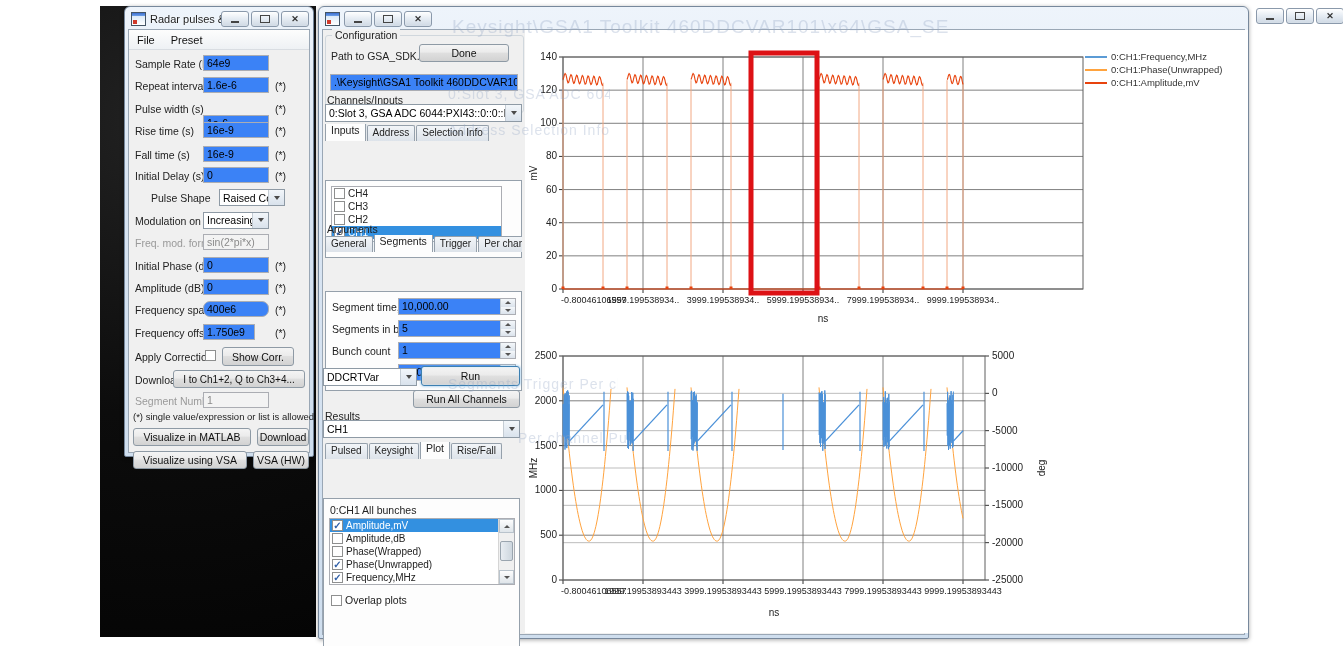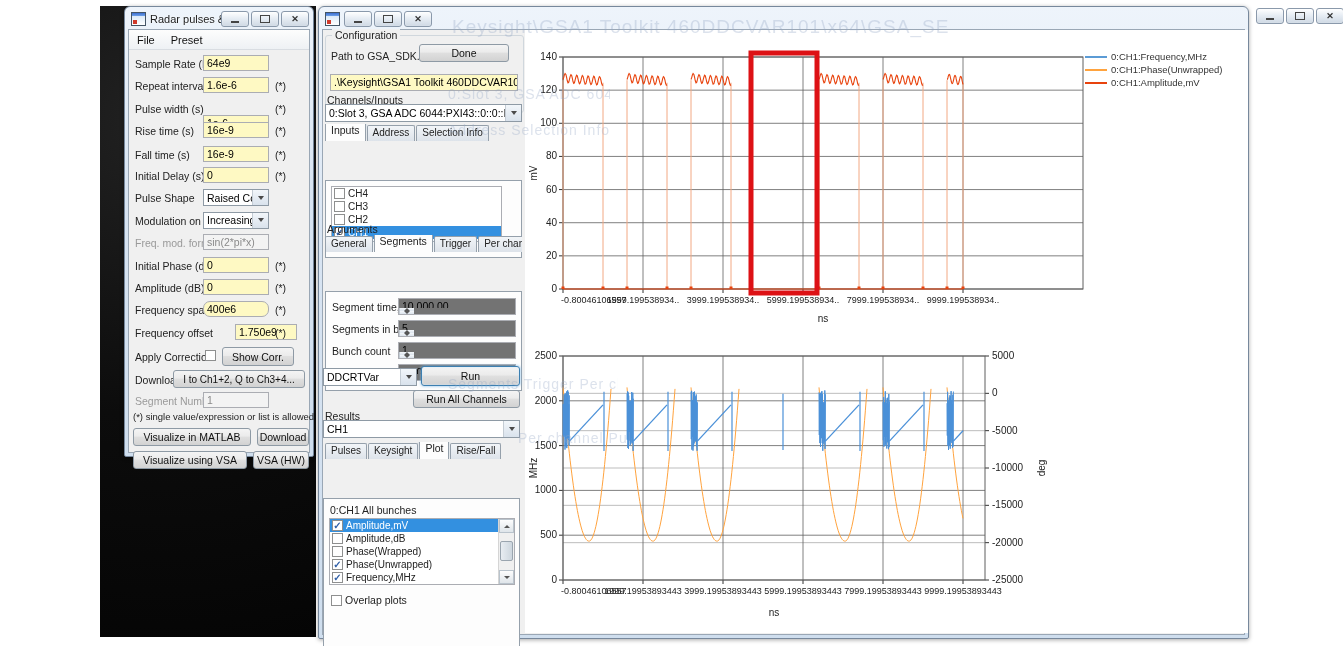--- a/index.html
+++ b/index.html
@@ -22,21 +22,21 @@
     box-shadow:inset 0 0 1px #fff;cursor:default;}
   .glyph-min{width:8px;height:2px;background:#444;margin-top:5px;}
   .glyph-max{width:8px;height:6px;border:1px solid #444;}
   .glyph-close{font-size:9px;line-height:9px;color:#333;font-weight:bold;}
   .win-content{position:absolute;left:3px;right:3px;bottom:3px;background:#f0f0f0;border:1px solid #9aa7b5;}
   
   .menubar{display:flex;height:19px;background:linear-gradient(#fdfdfd,#eef1f4);border-bottom:1px solid #d9dde2;align-items:center;}
   .menu-item{font-size:11px;padding:2px 8px;color:#111;}
   .lbl{font-size:10.5px;color:#222;white-space:nowrap;}
   .lbl.dis{color:#9a9a9a;}
-  .tbox{background:#fef9c3;border:1px solid #abadb3;font-size:10.5px;color:#000;padding:1px 3px;
+  .tbox{background:#3b82f6;border:1px solid #abadb3;font-size:10.5px;color:#000;padding:1px 3px;
     overflow:hidden;white-space:nowrap;box-sizing:border-box;}
   .tbox.dis{background:#f3f3f3;color:#8a8a8a;}
   .btn{background:linear-gradient(#f4f4f4,#ebebeb 45%,#dfdfdf 50%,#d2d2d2);border:1px solid #8e9aa5;
     border-radius:3px;font-size:10.5px;color:#111;display:flex;align-items:center;justify-content:center;
     box-sizing:border-box;white-space:nowrap;}
   .btn.focus{border:1px solid #3c7fb1;box-shadow:0 0 3px #7ab8e8, inset 0 0 2px #cfe8fa;}
   .combo{background:#fff;border:1px solid #8e9aa5;display:flex;align-items:center;box-sizing:border-box;}
   .combo .cval{flex:1;font-size:10.5px;padding:0 3px;white-space:nowrap;overflow:hidden;color:#000;}
   .combo .carr{width:15px;align-self:stretch;background:linear-gradient(#f2f6fa,#d9e2ec);
     border-left:1px solid #c4ccd4;display:flex;align-items:center;justify-content:center;flex:none;}
@@ -50,21 +50,21 @@
   .tab.active{background:#fdfdfd;height:15px;font-size:10.5px;box-shadow:0 -1px 2px rgba(120,160,200,.4);position:relative;z-index:2;}
   .panel{position:absolute;background:#fdfdfd;border:1px solid #95a0ab;box-sizing:border-box;margin-top:40px;}
   .listbox{position:absolute;background:#fff;border:1px solid #abadb3;overflow:hidden;box-sizing:border-box;}
   .list-row{height:13px;display:flex;align-items:center;padding-left:2px;}
   .list-row.sel{background:#3390e0;}
   .list-row.sel .lbl{color:#fff;}
   .list-row .lbl{font-size:10px;}
   .cb{width:11px;height:11px;background:#fff;border:1px solid #8e8f8f;box-sizing:border-box;flex:none;
     display:flex;align-items:center;justify-content:center;margin-right:3px;position:relative;}
   .cb.checked:after{content:"✓";font-size:10px;color:#2f5fa8;font-weight:bold;line-height:10px;}
-  .spin{position:absolute;display:flex;border:1px solid #abadb3;background:#737373;box-sizing:border-box;flex-direction:column;}
+  .spin{position:absolute;display:flex;border:1px solid #abadb3;background:#3b82f6;box-sizing:border-box;}
   .spin .sval{flex:1;font-size:10.5px;padding:1px 3px;white-space:nowrap;overflow:hidden;}
   .spin .sbtns{width:14px;display:flex;flex-direction:column;flex:none;border-left:1px solid #c4ccd4;}
   .spin .sbtn{flex:1;background:linear-gradient(#f4f7fa,#dbe3ec);display:flex;align-items:center;justify-content:center;}
   .tri-up-s{width:0;height:0;border-left:3px solid transparent;border-right:3px solid transparent;border-bottom:3.5px solid #555;}
   .tri-down-s{width:0;height:0;border-left:3px solid transparent;border-right:3px solid transparent;border-top:3.5px solid #555;}
   .scrollbar{position:absolute;right:0;top:0;bottom:0;width:15px;background:#f0f0f0;border-left:1px solid #d5d5d5;}
   .sb-btn{height:14px;background:linear-gradient(#fdfdfd,#dfe5ea);border:1px solid #b9c3cc;box-sizing:border-box;
     display:flex;align-items:center;justify-content:center;}
   .sb-btn.bottom{position:absolute;bottom:0;left:0;right:0;}
   .sb-thumb{position:absolute;left:1px;right:1px;top:22px;height:18px;border:1px solid #9aa5af;border-radius:2px;
@@ -137,21 +137,21 @@
           <div style="position: absolute; left: 0px; top: 95px; width: 100%; height: 22px;">
             <span class="lbl" style="position: absolute; left: 6px; top: 4px;">Fall time (s)</span>
             <div class="tbox" style="position: absolute; left: 74px; top: 1px; width: 66px; height: 16px;">16e-9</div>
             <span class="lbl" style="position: absolute; left: 146px; top: 4px;">(*)</span>
           </div>
           <div style="position: absolute; left: 0px; top: 116px; width: 100%; height: 22px;">
             <span class="lbl" style="position: absolute; left: 6px; top: 4px;">Initial Delay (s)</span>
             <div class="tbox" style="position: absolute; left: 74px; top: 1px; width: 66px; height: 16px;">0</div>
             <span class="lbl" style="position: absolute; left: 146px; top: 4px;">(*)</span>
           </div>
-          <div style="position: absolute; left: 0px; top: 138.4px; width: 100%; height: 22px;">
+          <div style="position: absolute; left: 16px; top: 138.4px; width: 100%; height: 22px;">
             <span class="lbl" style="position: absolute; left: 6px; top: 4px;">Pulse Shape</span>
             <div class="combo" style="position: absolute; left: 74px; top: 1px; width: 66px; height: 17px;">
               <span class="cval">Raised Cosi...</span>
               <span class="carr">
                 <span class="tri-down"></span>
               </span>
             </div>
           </div>
           <div style="position: absolute; left: 0px; top: 160.8px; width: 100%; height: 22px;">
             <span class="lbl" style="position: absolute; left: 6px; top: 4px;">Modulation on Pulse</span>
@@ -176,21 +176,21 @@
             <div class="tbox" style="position: absolute; left: 74px; top: 1px; width: 66px; height: 16px;">0</div>
             <span class="lbl" style="position: absolute; left: 146px; top: 4px;">(*)</span>
           </div>
           <div style="position: absolute; left: 0px; top: 250.4px; width: 100%; height: 22px;">
             <span class="lbl" style="position: absolute; left: 6px; top: 4px;">Frequency span</span>
             <div class="tbox" style="position: absolute; left: 74px; top: 1px; width: 66px; height: 16px; border-radius: 7px;">400e6</div>
             <span class="lbl" style="position: absolute; left: 146px; top: 4px;">(*)</span>
           </div>
           <div style="position: absolute; left: 0px; top: 272.8px; width: 100%; height: 22px;">
             <span class="lbl" style="position: absolute; left: 6px; top: 4px;">Frequency offset</span>
-            <div class="tbox" style="position: absolute; left: 74px; top: 1px; width: 62px; height: 16px; margin-left: 32px;">1.750e9</div>
+            <div class="tbox" style="position: absolute; left: 74px; top: 1px; width: 52px; height: 16px;">1.750e9</div>
             <span class="lbl" style="position: absolute; left: 146px; top: 4px;">(*)</span>
           </div>
           <div style="position: absolute; left: 0px; top: 296px; width: 100%; height: 22px;">
             <span class="lbl" style="position: absolute; left: 6px; top: 5px;">Apply Correction</span>
             <span class="cb" style="position: absolute; left: 76px; top: 4px;"></span>
             <div class="btn" style="position: absolute; left: 93px; top: 1px; width: 72px; height: 19px;">Show Corr.</div>
           </div>
           <div style="position: absolute; left: 0px; top: 319px; width: 100%; height: 22px;">
             <span class="lbl" style="position: absolute; left: 6px; top: 5px;">Download</span>
             <div class="btn" style="position: absolute; left: 44px; top: 1px; width: 132px; height: 18px; font-size: 10px;">I to Ch1+2, Q to Ch3+4...</div>
@@ -334,21 +334,21 @@
         <div class="btn" style="position:absolute;left:90px;top:360px;width:107px;height:18px;">Run All Channels</div>
 
         <span class="lbl" style="position:absolute;left:2px;top:380px;">Results</span>
         <div class="combo" style="position:absolute;left:0px;top:390px;width:197px;height:18px;">
           <span class="cval">CH1</span>
           <span class="carr">
               <span class="tri-down"></span>
             </span>
         </div>
         <div class="tabs" id="results-tabs" style="left:2px;top:412px;width:197px;">
-            <span class="tab">Pulses</span>
+            <span class="tab">Pulsed</span>
             <span class="tab">Keysight</span>
             <span class="tab active">Plot</span>
             <span class="tab">Rise/Fall</span>
           </div>
         <div class="panel" style="left:0px;top:428px;width:197px;height:174px;">
           <span class="lbl" style="position:absolute;left:6px;top:5px;">0:CH1 All bunches</span>
           <div class="listbox" id="plots-list" style="left:5px;top:19px;width:186px;height:67px;">
               <div class="list-row sel" style="margin-right: 15px;">
                 <span class="cb checked"></span>
                 <span class="lbl">Amplitude,mV</span>

